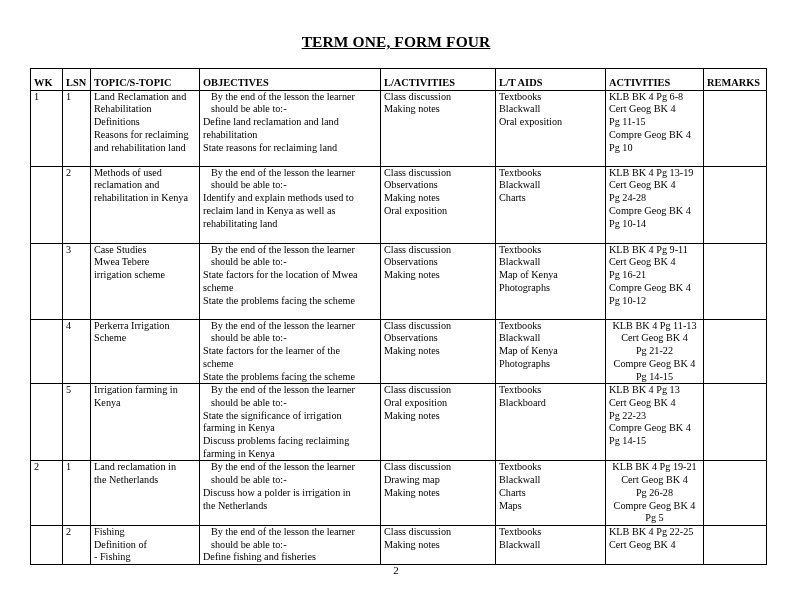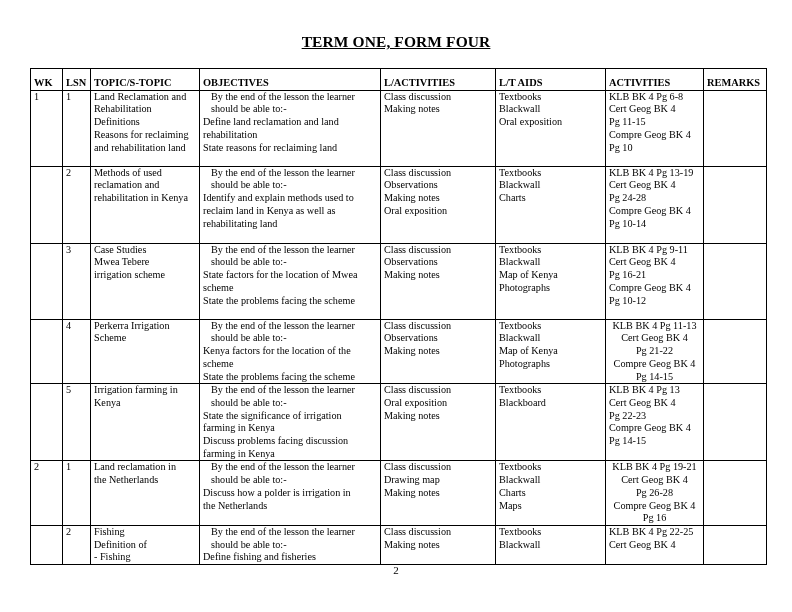--- a/index.html
+++ b/index.html
@@ -170,21 +170,21 @@
         <td>
           <span class="line">4</span>
         </td>
         <td>
           <span class="line">Perkerra  Irrigation</span>
           <span class="line">Scheme</span>
         </td>
         <td>
           <span class="line b">By the end of the lesson the learner</span>
           <span class="line b">should be able to:-</span>
-          <span class="line">Kenya factors for the location of the</span>
+          <span class="line">State factors for the learner of the</span>
           <span class="line">scheme</span>
           <span class="line">State the problems facing the scheme</span>
         </td>
         <td class="pt">
           <span class="line">Class discussion</span>
           <span class="line">Observations</span>
           <span class="line">Making notes</span>
         </td>
         <td class="pt">
           <span class="line">Textbooks</span>
@@ -210,21 +210,21 @@
         </td>
         <td>
           <span class="line">Irrigation farming in</span>
           <span class="line">Kenya</span>
         </td>
         <td>
           <span class="line b">By the end of the lesson the learner</span>
           <span class="line b">should be able to:-</span>
           <span class="line">State the significance of irrigation</span>
           <span class="line">farming in Kenya</span>
-          <span class="line">Discuss problems facing discussion</span>
+          <span class="line">Discuss problems facing reclaiming</span>
           <span class="line">farming in Kenya</span>
         </td>
         <td class="pt">
           <span class="line">Class discussion</span>
           <span class="line">Oral exposition</span>
           <span class="line">Making notes</span>
         </td>
         <td class="pt">
           <span class="line">Textbooks</span>
           <span class="line">Blackboard</span>
@@ -264,21 +264,21 @@
           <span class="line">Textbooks</span>
           <span class="line">Blackwall</span>
           <span class="line">Charts</span>
           <span class="line">Maps</span>
         </td>
         <td class="pt0">
           <span class="line">KLB BK 4 Pg 19-21</span>
           <span class="line">Cert Geog BK 4</span>
           <span class="line">Pg 26-28</span>
           <span class="line">Compre Geog BK 4</span>
-          <span class="line">Pg 16</span>
+          <span class="line">Pg 5</span>
         </td>
         <td></td>
       </tr>
       <tr style="height: 38px;">
         <td>
           <span class="line"></span>
         </td>
         <td>
           <span class="line">2</span>
         </td>

